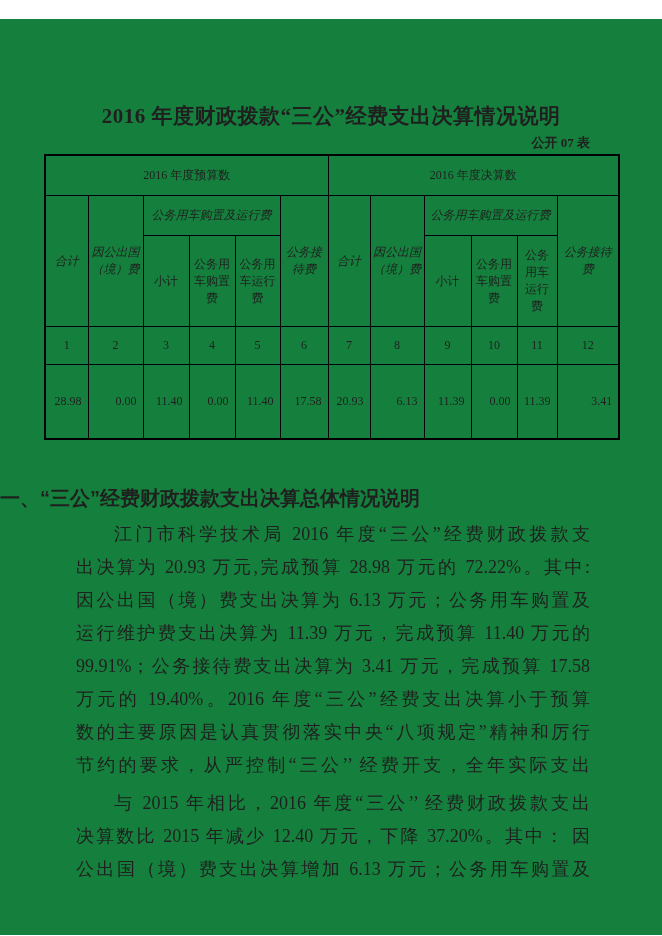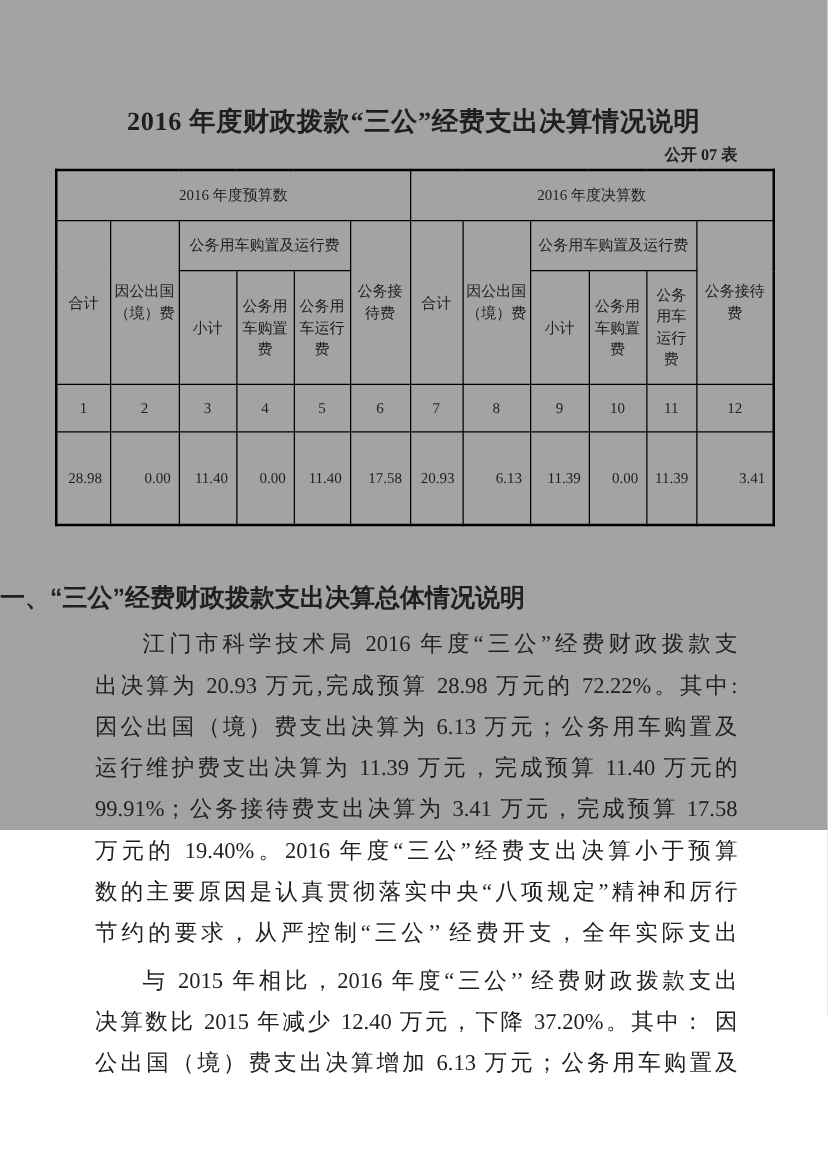--- a/index.html
+++ b/index.html
@@ -2,21 +2,21 @@
 <html><head>
 <meta charset="utf-8">
 <style>
   * { margin:0; padding:0; box-sizing:border-box; }
   html,body { background:#fff; }
   body {
     width:662px; height:936px;
     font-family:"Liberation Serif","DejaVu Serif",serif;
     color:#1f1f1f; overflow:hidden;
   }
-  .page { width:662px; height:664px; background:#a3a3a3; position:relative; }
+  .page { width:662px; height:916px; background:#15803d; position:relative;margin-top:19px; }
 
   .doc-title {
     padding-top:84px; text-align:center;
     font-size:21px; font-weight:bold; letter-spacing:0.5px;
     line-height:26px;
   }
   .meta-code {
     margin:6px 72px 0 0; text-align:right;
     font-size:13px; line-height:15px;font-weight:bold;
   }
@@ -28,21 +28,21 @@
   table.budget-table {
     margin:4px 0 0 44px; width:574px;
     border-collapse:collapse; border:2px solid #000;
     table-layout:fixed; font-size:12px; text-align:center;
   }
   table.budget-table td {
     border:1px solid #000; font-weight:normal;
     padding:11px 2px; vertical-align:middle; overflow:hidden;
   }
   tr.row-group td   { height:28px; }
-  tr.row-vehicle td { height:28px; }
+  tr.row-vehicle td { height:28px;font-style:italic; }
   tr.row-sub td     { height:69px; }
   tr.row-num td     { height:23px; }
   tr.row-val td     { height:74px; text-align:right; padding-right:6px; }
 
   .section-heading {
     margin-top:46px; text-align:left;
     font-family:"Liberation Sans","DejaVu Sans",sans-serif;
     font-weight:bold; font-size:20px; line-height:24px;
   }
 

